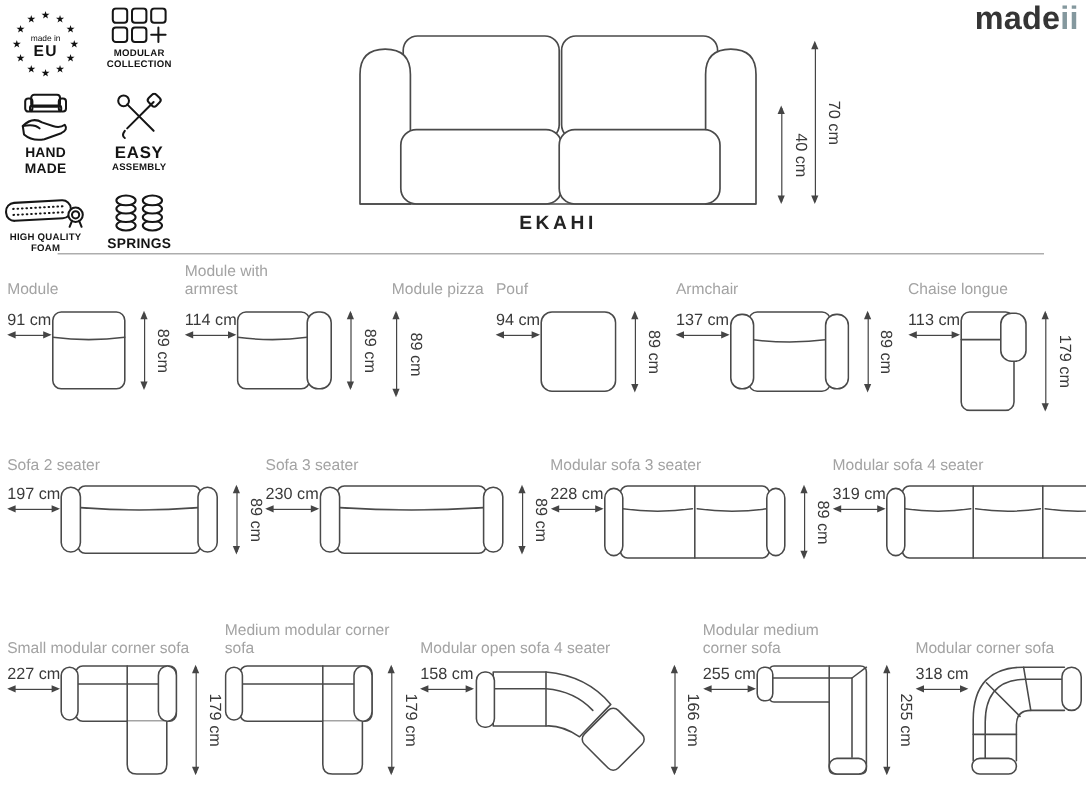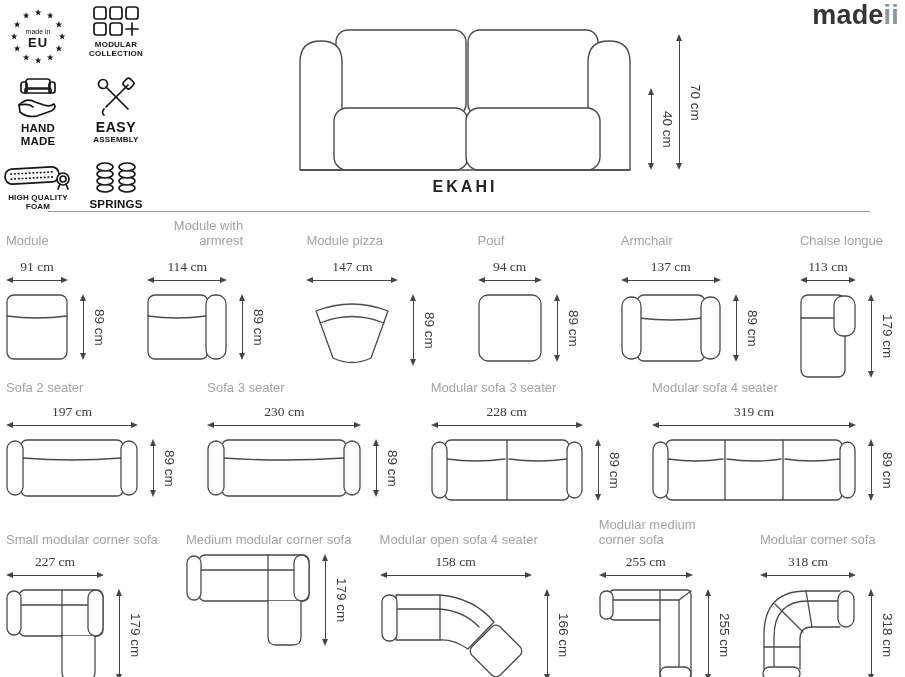--- a/index.html
+++ b/index.html
@@ -33,27 +33,27 @@
   .hero .dim-v { position:absolute; }
   
   .sep { position:absolute; top:211px; left:48px; width:822px; height:1px; background:#999; }
   
   .row { position:absolute; left:6px; right:10px; display:flex; justify-content:space-between; align-items:flex-start; }
   .row1 { top:217px; }
   .row2 { top:380px; }
   .row3 { top:520px; }
   .item { display:flex; flex-direction:column; }
   .label { color:#a3a3a3; font-size:13px; line-height:1.15; display:flex; align-items:flex-end; }
-  .row1 .label { height:32px; margin-bottom:10px;text-align:right; }
+  .row1 .label { height:32px; margin-bottom:10px; }
   .row2 .label { height:16px; margin-bottom:8px; }
   .row3 .label { height:28px; margin-bottom:6px; }
   .wrapnarrow { max-width:96px; }
   .wrapmed { max-width:118px; }
   .main { display:flex; align-items:flex-end; gap:11px; }
-  .col { display:flex; flex-direction:column; align-items:center;font-family:Liberation Serif, serif; }
+  .col { display:flex; flex-direction:row; align-items:center; }
   .dim-h { display:flex; flex-direction:column; align-items:center; margin-bottom:9px; align-self:stretch; }
   .dval { font-size:13.5px; color:#3a3a3a; margin-bottom:1px; white-space:nowrap; }
   .dvalv { writing-mode:vertical-rl; font-size:13.5px; color:#3a3a3a; white-space:nowrap; }
   .dim-v { display:flex; gap:4px; align-items:center; align-self:flex-end; }
   
   .harrow { position:relative; height:9px; width:100%; }
   .harrow .ln { position:absolute; left:2px; right:2px; top:4px; height:1px; background:#454545; }
   .harrow::before, .harrow::after { content:""; position:absolute; top:1px; }
   .harrow::before { left:0; border-top:3.5px solid transparent; border-bottom:3.5px solid transparent; border-right:7px solid #454545; }
   .harrow::after  { right:0; border-top:3.5px solid transparent; border-bottom:3.5px solid transparent; border-left:7px solid #454545; }
@@ -242,32 +242,20 @@
               <i class="ln"></i>
             </div>
           <span class="dvalv">89 cm</span>
         </div>
       </div>
     </div>
 
     <div class="item">
       <div class="label">Module pizza</div>
       <div class="main">
-        <div class="col">
-          <div class="dim-h">
-            <span class="dval">147 cm</span>
-            <div class="harrow">
-                <i class="ln"></i>
-              </div>
-          </div>
-          <svg class="shape" width="92" height="72" viewBox="0 0 92 72">
-            <path d="M10 17 Q46 3 82 17 L65 64 Q46 73 27 64 Z"></path>
-            <path d="M14 29 Q46 16 78 29"></path>
-          </svg>
-        </div>
         <div class="dim-v" style="height:72px">
           <div class="varrow">
               <i class="ln"></i>
             </div>
           <span class="dvalv">89 cm</span>
         </div>
       </div>
     </div>
 
     <div class="item">

